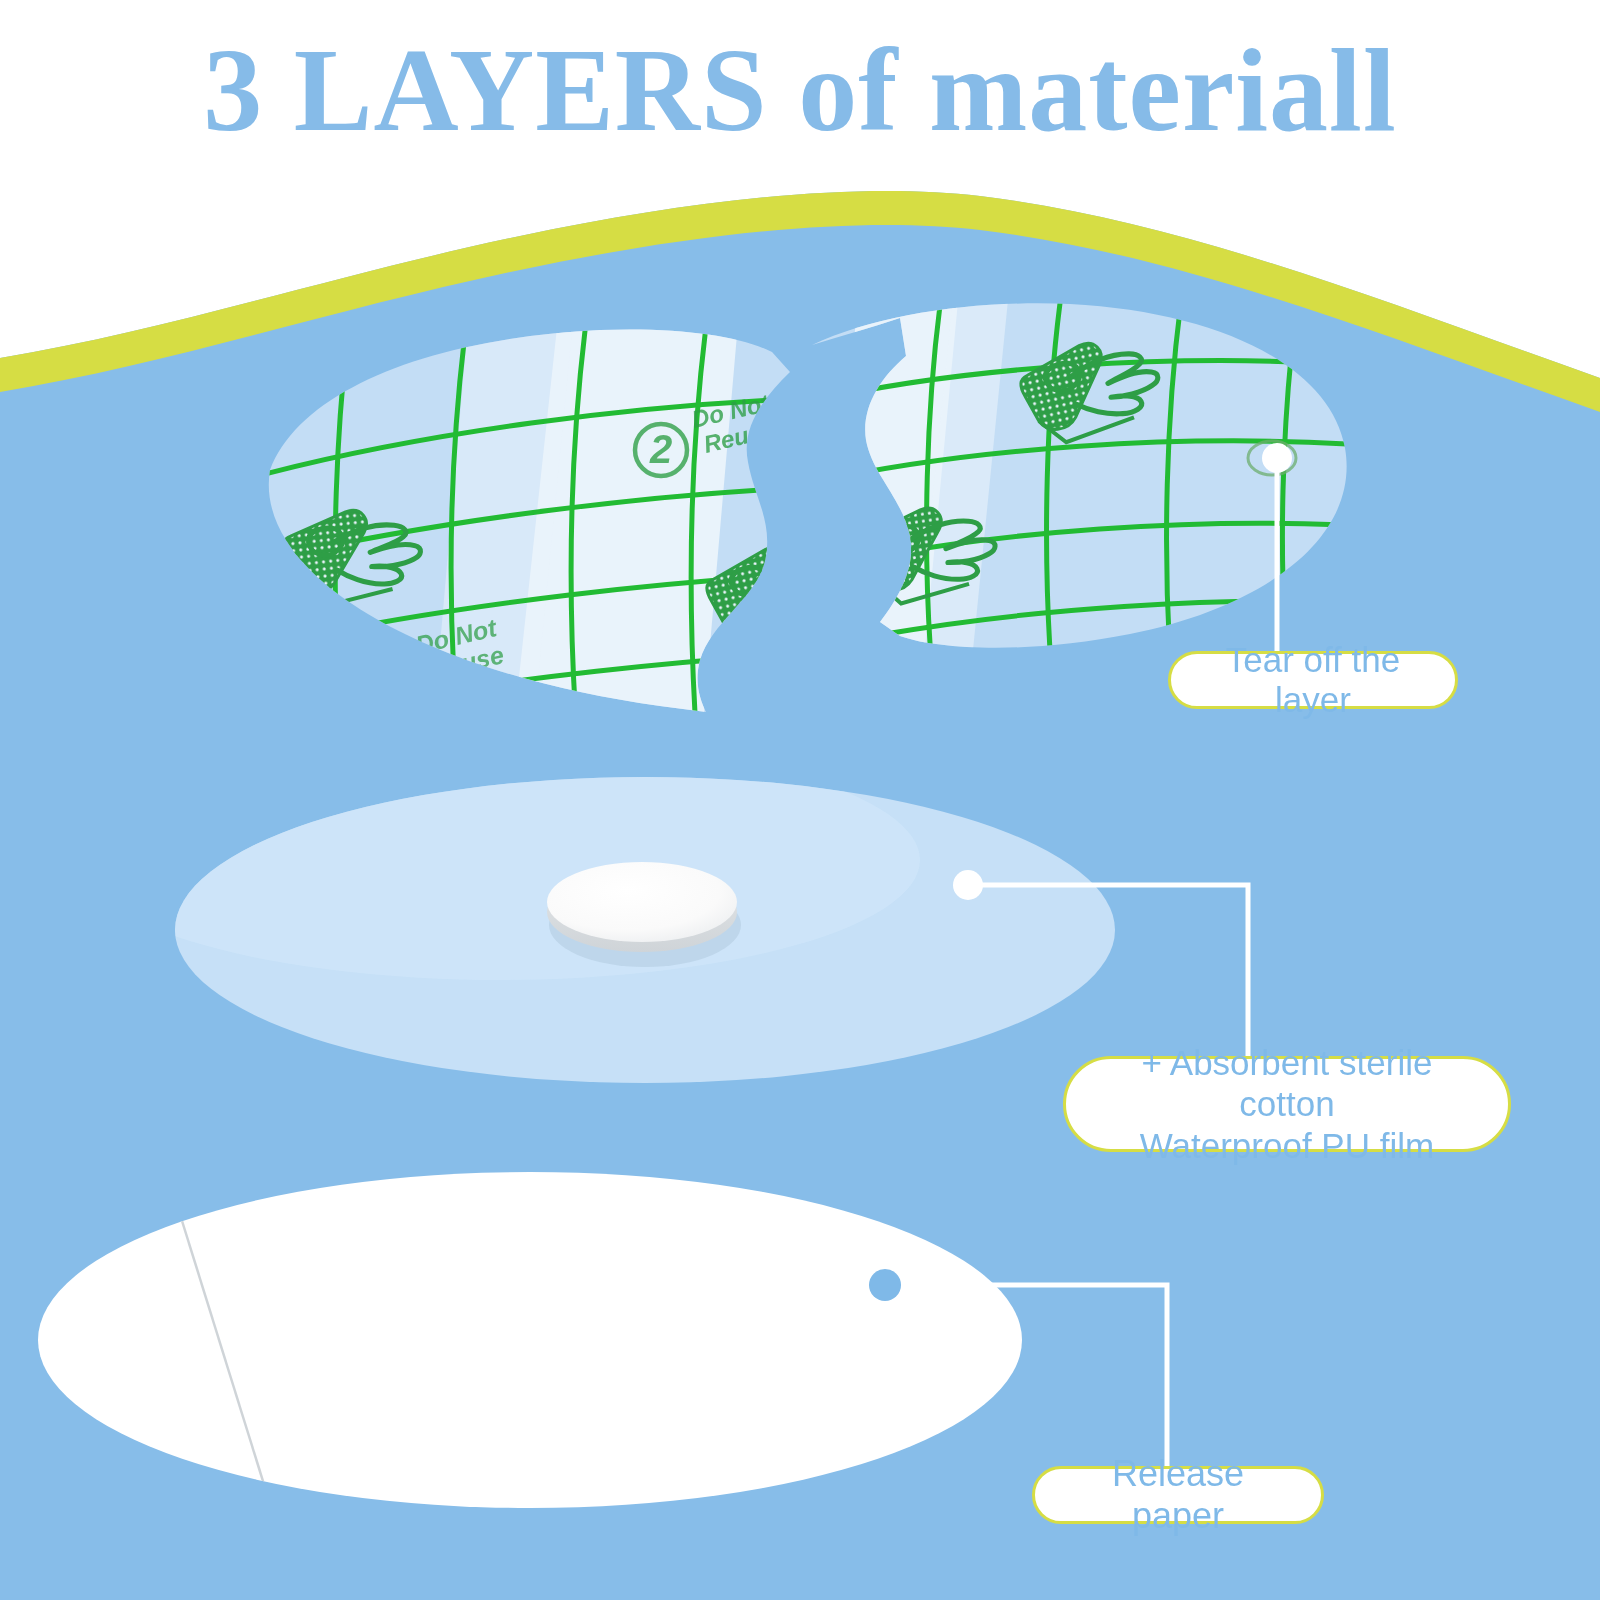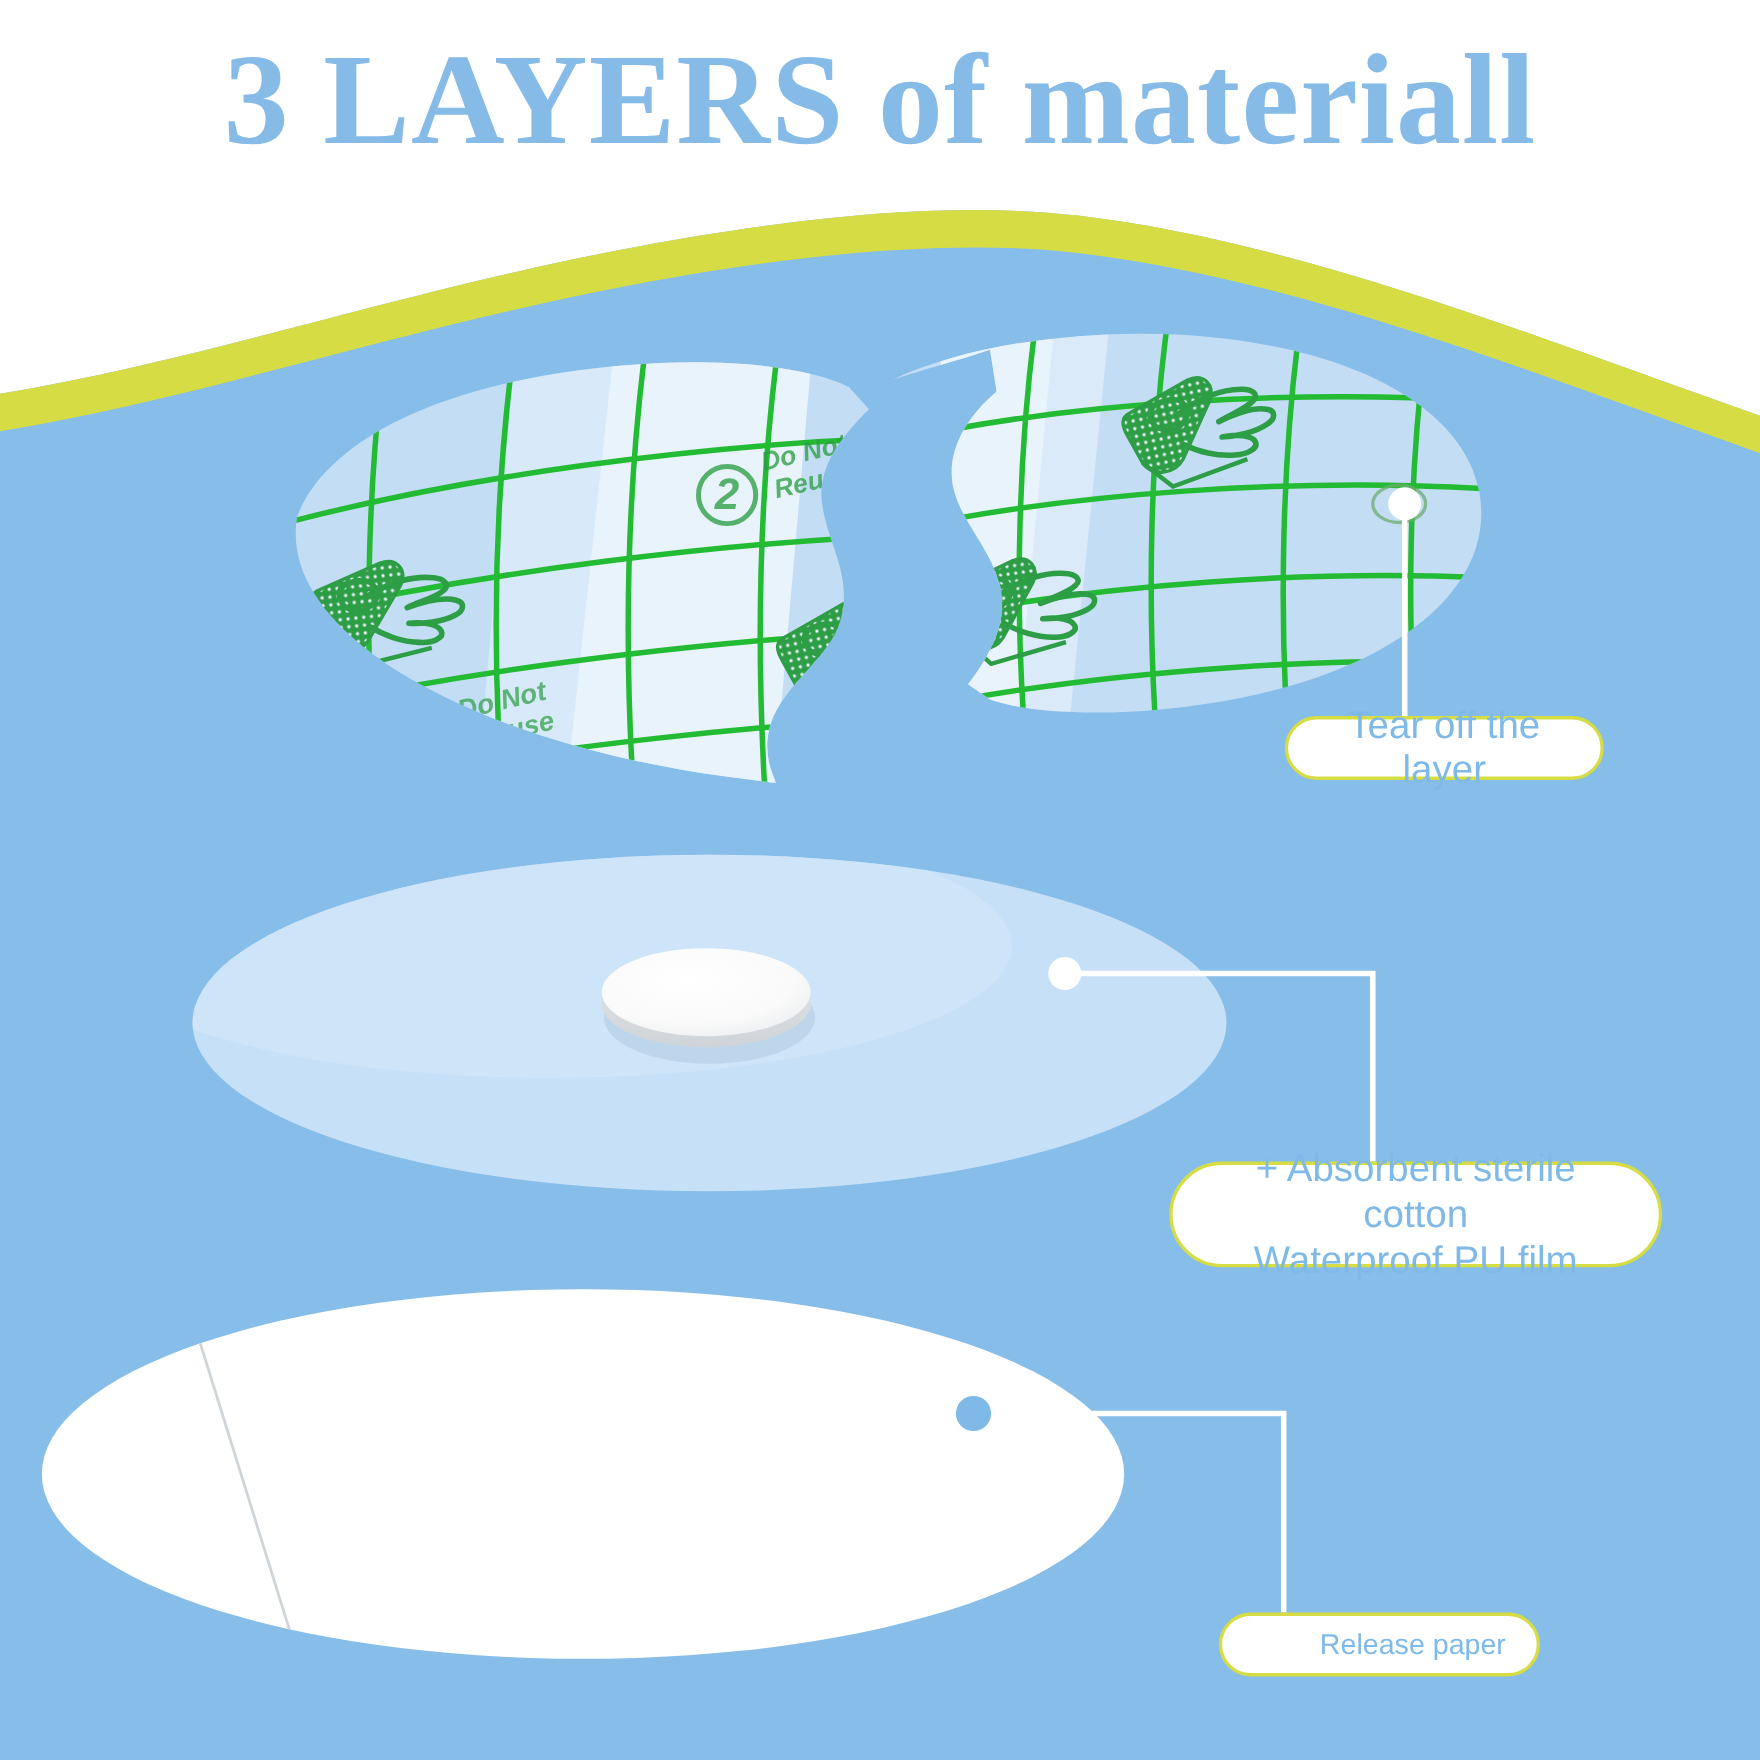--- a/index.html
+++ b/index.html
@@ -62,26 +62,25 @@
   #callout-pill-pu {
     left: 1063px;
     top: 1056px;
     width: 448px;
     height: 96px;
     font-size: 35px;
     line-height: 1.18;
     flex-direction: column;
   }
   #callout-pill-release {
-    left: 1108px;
+    left: 1032px;
     top: 1466px;
     width: 292px;
     height: 58px;
-    font-size: 26px;
-    justify-content: flex-end;
+    font-size: 36px;
   }
   .pill-line { display: block; }
 </style>
 </head>
 <body>
 
 <div id="stage">
 
   <svg id="bg-svg" viewBox="0 0 1600 1600">
     <defs>

